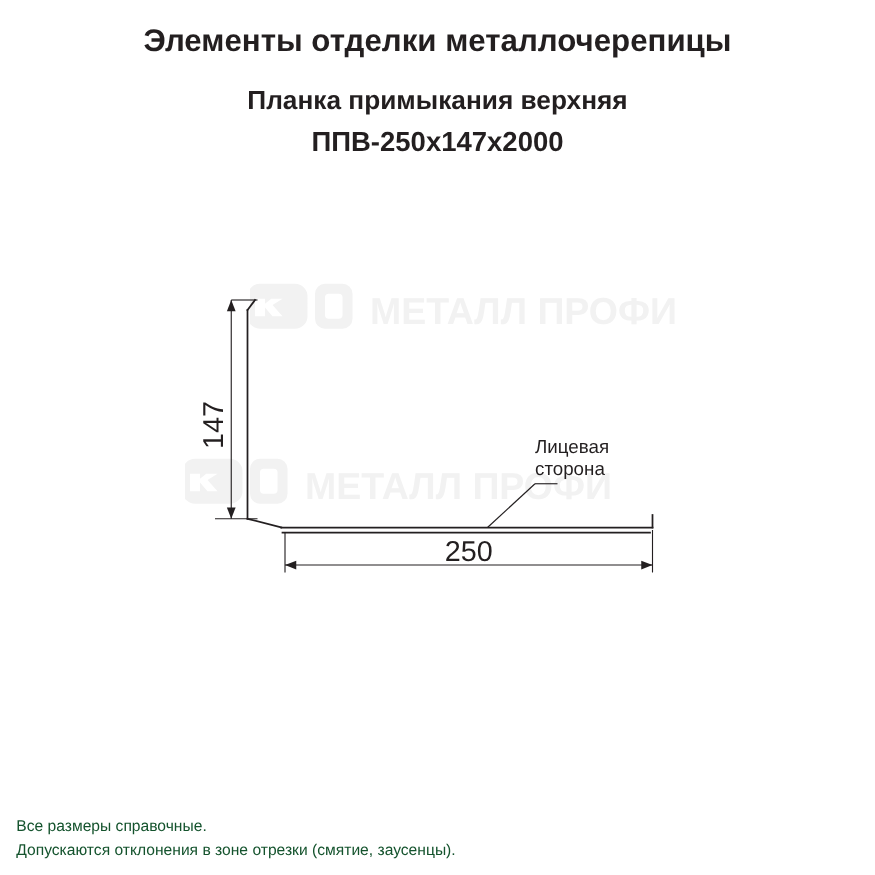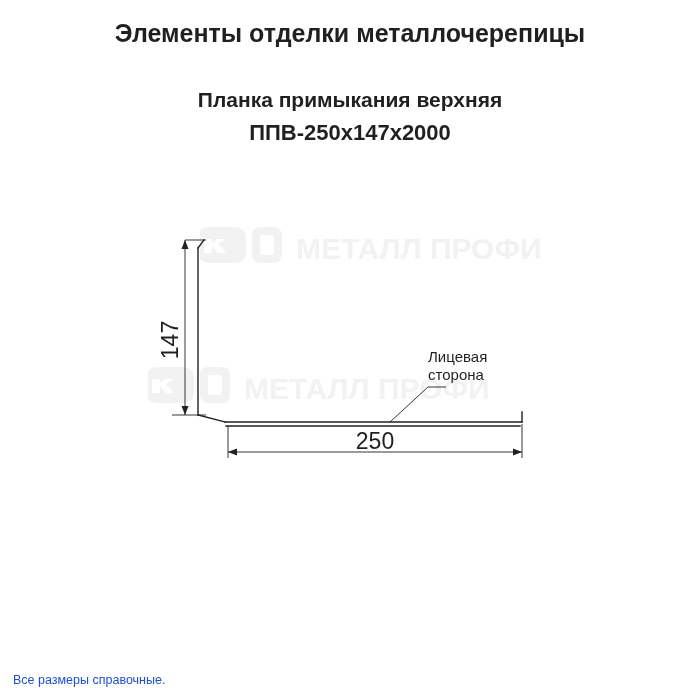--- a/index.html
+++ b/index.html
@@ -29,21 +29,21 @@
   }
   .main-title {
     font-size: 25px;
     font-weight: bold;
     letter-spacing: 0px;
     line-height: 30px;
   }
   .sub-title {
     font-size: 21px;
     font-weight: bold;
-    margin-top: 39px;
+    margin-top: 20px;
     line-height: 26px;
   }
   .code-title {
     font-size: 22px;
     font-weight: bold;
     margin-top: 7px;
     line-height: 26px;
   }
   .drawing {
     position: absolute;
@@ -61,21 +61,21 @@
     opacity: 1;
   }
   .wm1 { top: 205px; left: 200px; }
   .wm2 { top: 345px; left: 148px; }
   .footnotes {
     position: absolute;
     left: 13px;
     bottom: 10px;
     font-size: 12.5px;
     line-height: 19px;
-    color: #1d4ed8;
+    color: #14532d;
   }
   .footnote-line { white-space: nowrap; }
   .dim-label {
     font-family: "Liberation Sans", sans-serif;
     font-size: 23px;
     fill: #231f20;
   }
   .callout-label {
     font-family: "Liberation Sans", sans-serif;
     font-size: 15px;
@@ -160,15 +160,16 @@
         <line x1="428" y1="197" x2="446" y2="197"></line>
       </g>
       <text class="callout-label" x="428" y="172">Лицевая</text>
       <text class="callout-label" x="428" y="190">сторона</text>
 
     </svg>
   </div>
 
   <div class="footnotes">
     <div class="footnote-line">Все размеры справочные.</div>
+    <div class="footnote-line">Допускаются отклонения в зоне отрезки (смятие, заусенцы).</div>
   </div>
 
 </div>
 
 </body></html>

